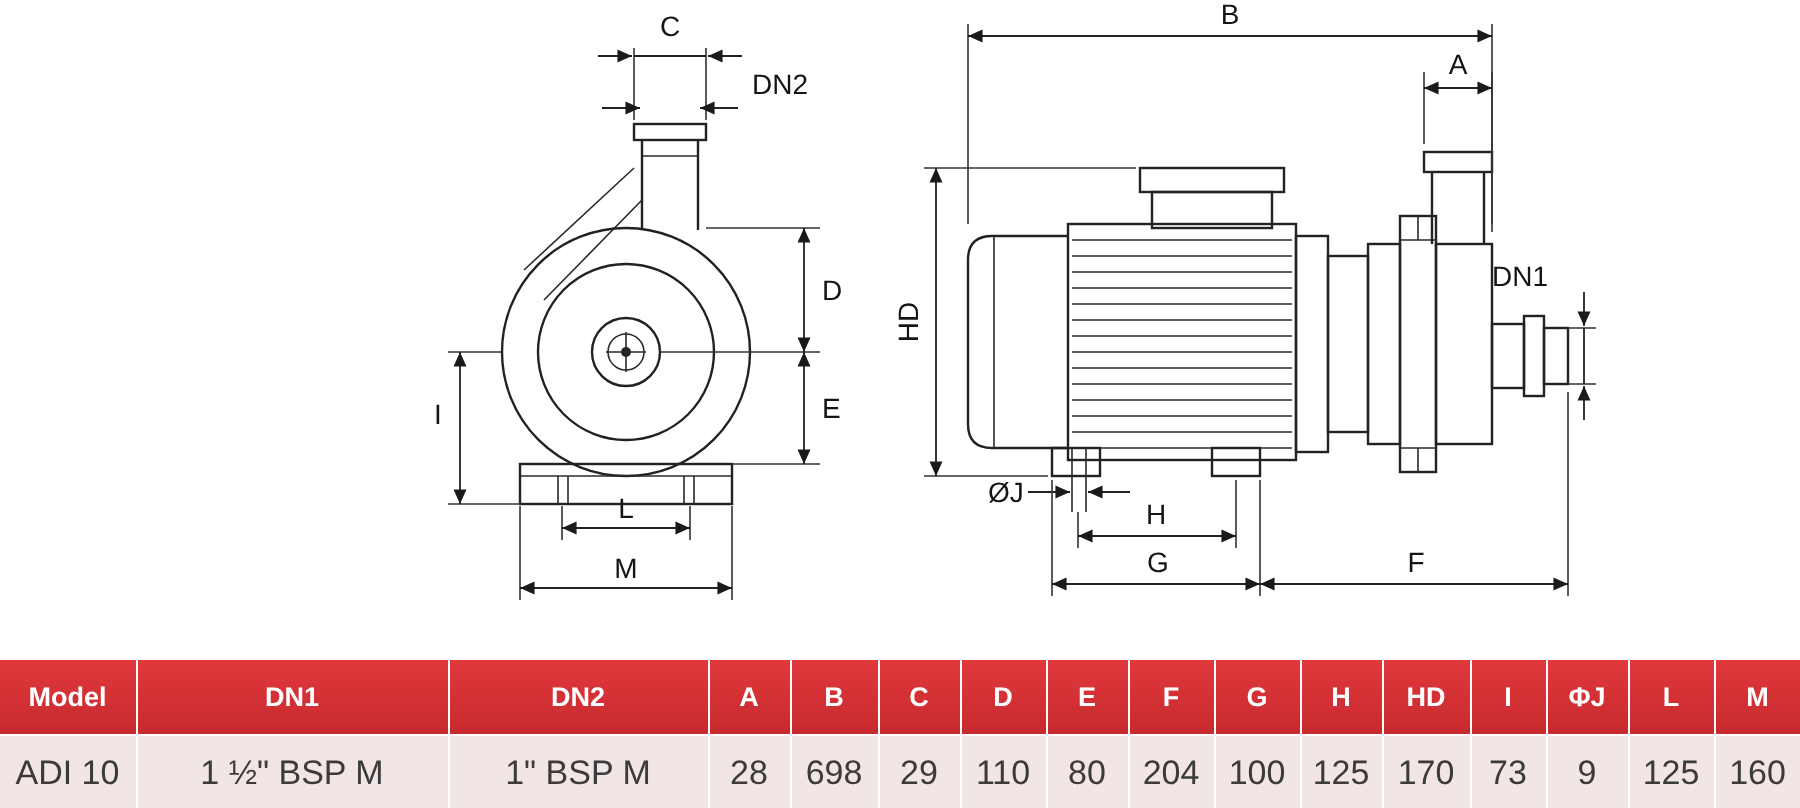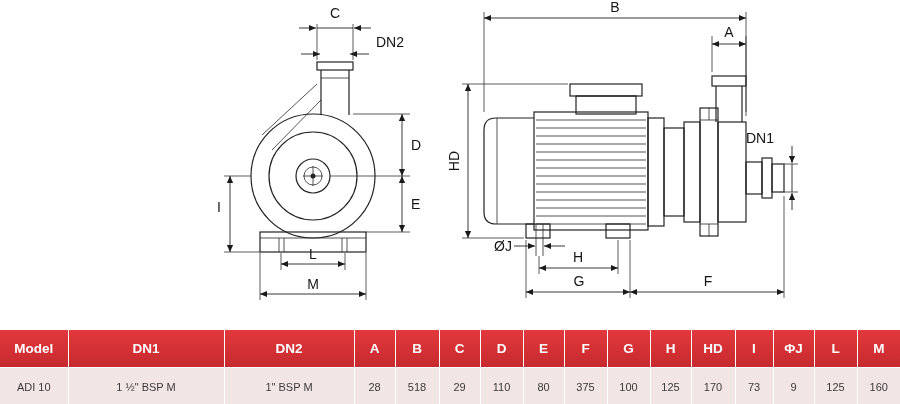--- a/index.html
+++ b/index.html
@@ -42,21 +42,21 @@
     font-weight: bold;
     vertical-align: middle;
     border-right: 1px solid #ffffff;
     border-bottom: 1px solid #ffffff;
     height: 37px;
     padding: 0 2px;
   }
   table.spec-table td {
     background: var(--row-pink, #f2e5e5);
     color: #3b3b3b;
-    font-size: 11px;
+    font-size: 17px;
     text-align: center;
     vertical-align: middle;
     border-right: 1px solid #ffffff;
     height: 37px;
     padding: 0 2px;
   }
   table.spec-table th:last-child,
   table.spec-table td:last-child { border-right: none; }
 </style>
 </head>
@@ -268,25 +268,25 @@
       <th>L</th>
       <th>M</th>
     </tr>
   </thead>
   <tbody>
     <tr>
       <td>ADI 10</td>
       <td>1 ½" BSP M</td>
       <td>1" BSP M</td>
       <td>28</td>
-      <td>518</td>
+      <td>698</td>
       <td>29</td>
       <td>110</td>
       <td>80</td>
-      <td>375</td>
+      <td>204</td>
       <td>100</td>
       <td>125</td>
       <td>170</td>
       <td>73</td>
       <td>9</td>
       <td>125</td>
       <td>160</td>
     </tr>
   </tbody>
 </table>

